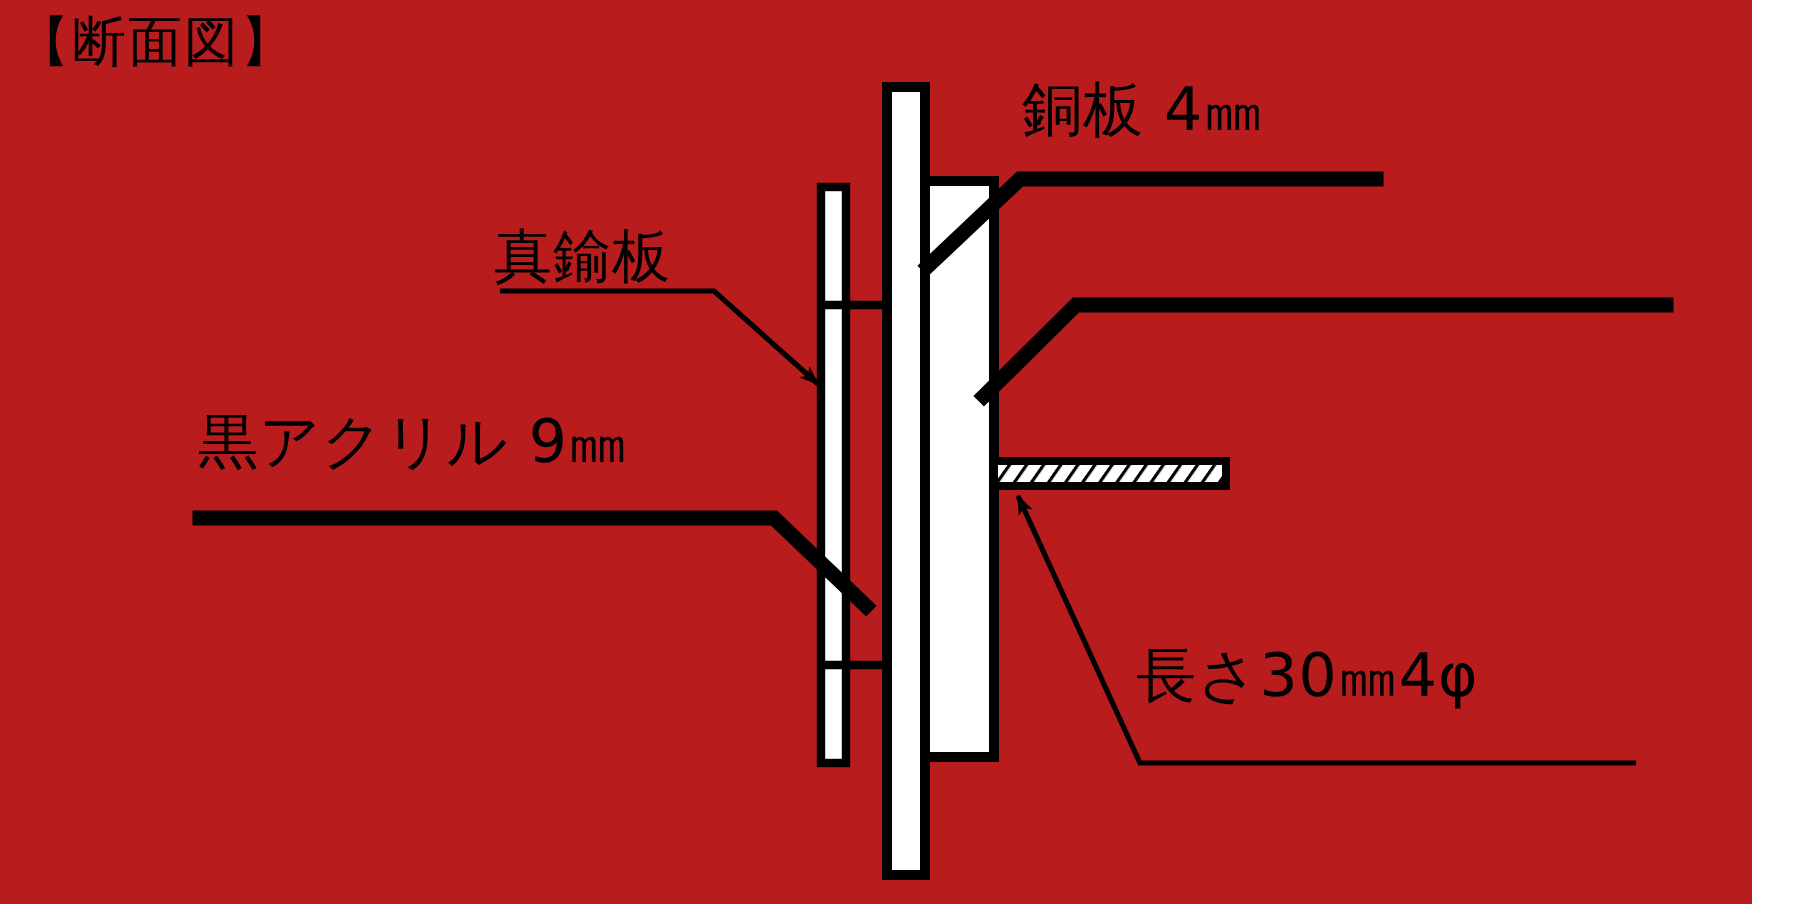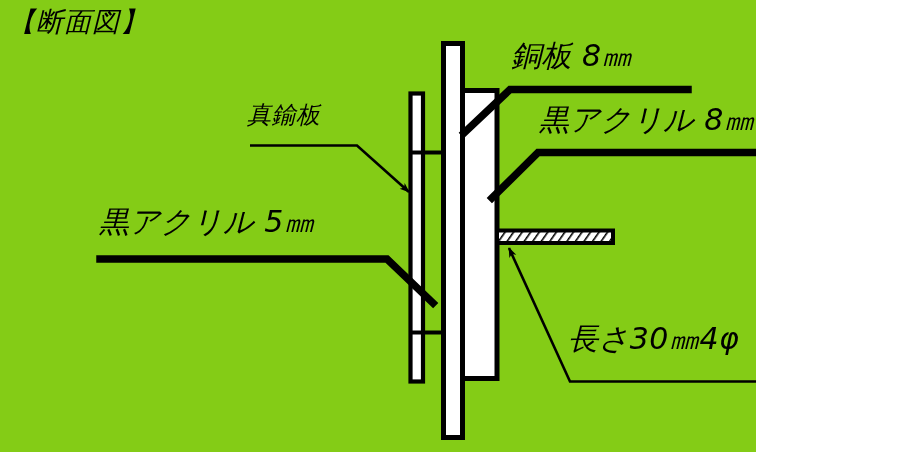--- a/index.html
+++ b/index.html
@@ -6,25 +6,24 @@
   html, body {
     margin: 0;
     padding: 0;
     background: #ffffff;
   }
   body {
     font-family: "DejaVu Sans", "Liberation Sans", sans-serif;
   }
   #diagram-root {
     position: relative;
-    width: 756px;
+    width: 876px;
     height: 452px;
-    background: #84cc16;
+    background: #b91c1c;
     overflow: hidden;
-    font-style: italic;
   }
   #diagram-svg {
     position: absolute;
     left: 0;
     top: 0;
     width: 900px;
     height: 452px;
     display: block;
   }
   .lbl {
@@ -37,21 +36,21 @@
   }
   #title-label {
     left: 8px;
     top: 8px;
     font-size: 27px;
     letter-spacing: 1px;
   }
   #brass-label {
     left: 247px;
     top: 52px;
-    font-size: 24px;
+    font-size: 29px;
     text-align: left;
   }
   #brass-label .l2 { letter-spacing: 0px; }
   #copper-label {
     left: 511px;
     top: 40px;
     font-size: 30px;
   }
   #acrylic8-label {
     left: 539px;
@@ -109,24 +108,23 @@
     <path d="M818,381.5 L570,381.5 L509,248" fill="none" stroke="#000000" stroke-width="2.6" marker-end="url(#arrow-thin)"></path>
 
   </svg>
 
   <div class="lbl" id="title-label">【断面図】</div>
 
   <div class="lbl" id="brass-label">
     <div class="l1">真鍮板</div>
   </div>
 
-  <div class="lbl" id="copper-label">銅板 8㎜</div>
+  <div class="lbl" id="copper-label">銅板 4㎜</div>
 
-  <div class="lbl" id="acrylic8-label">黒アクリル 8㎜</div>
 
-  <div class="lbl" id="acrylic5-label">黒アクリル 5㎜</div>
+  <div class="lbl" id="acrylic5-label">黒アクリル 9㎜</div>
 
   <div class="lbl" id="bolt-label">
     <div>長さ30㎜4φ</div>
     
   </div>
 
 </div>
 
 </body></html>

